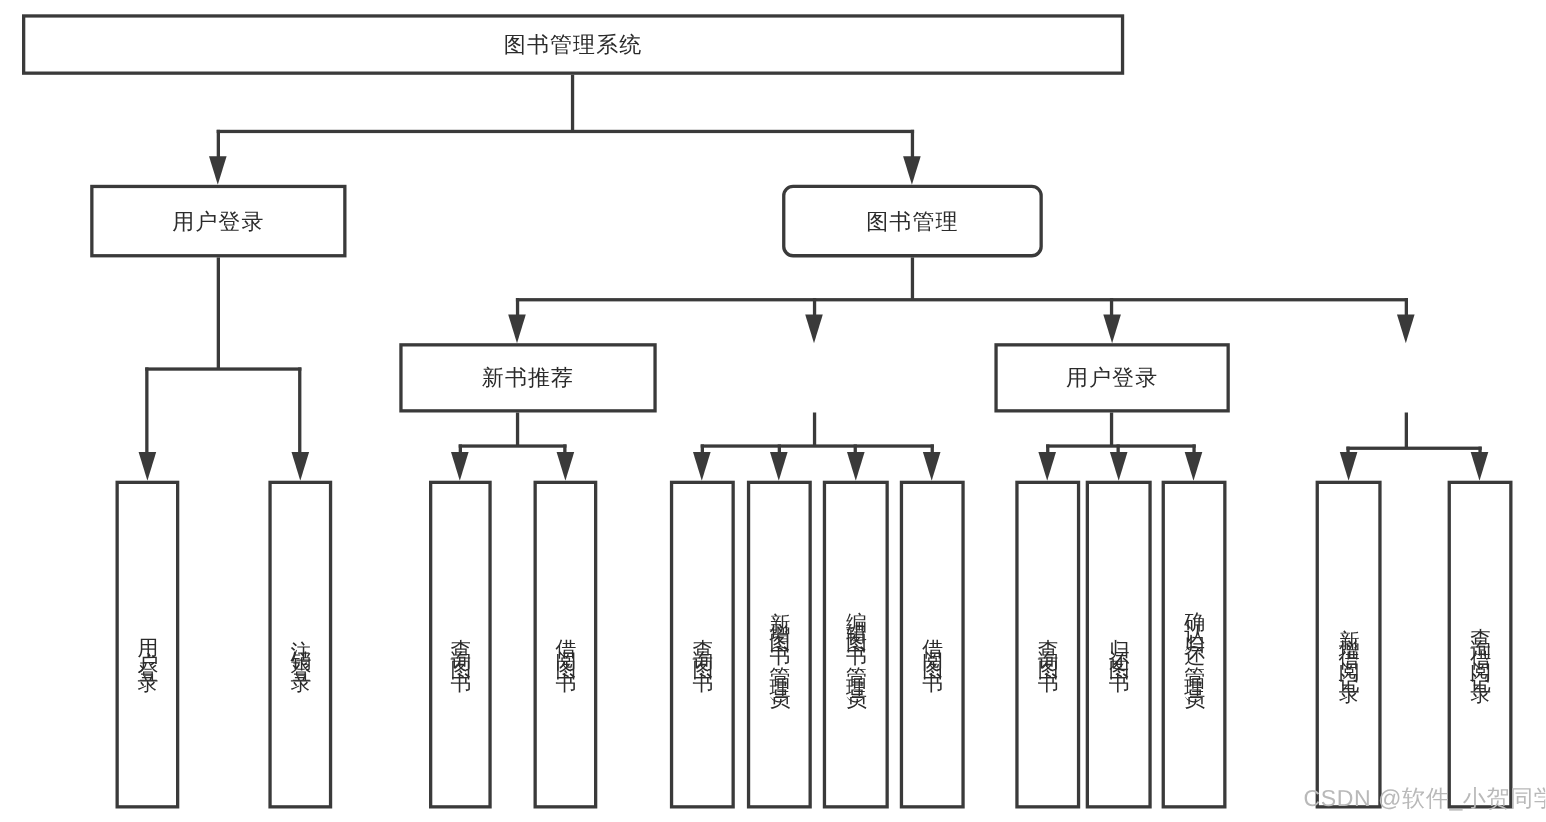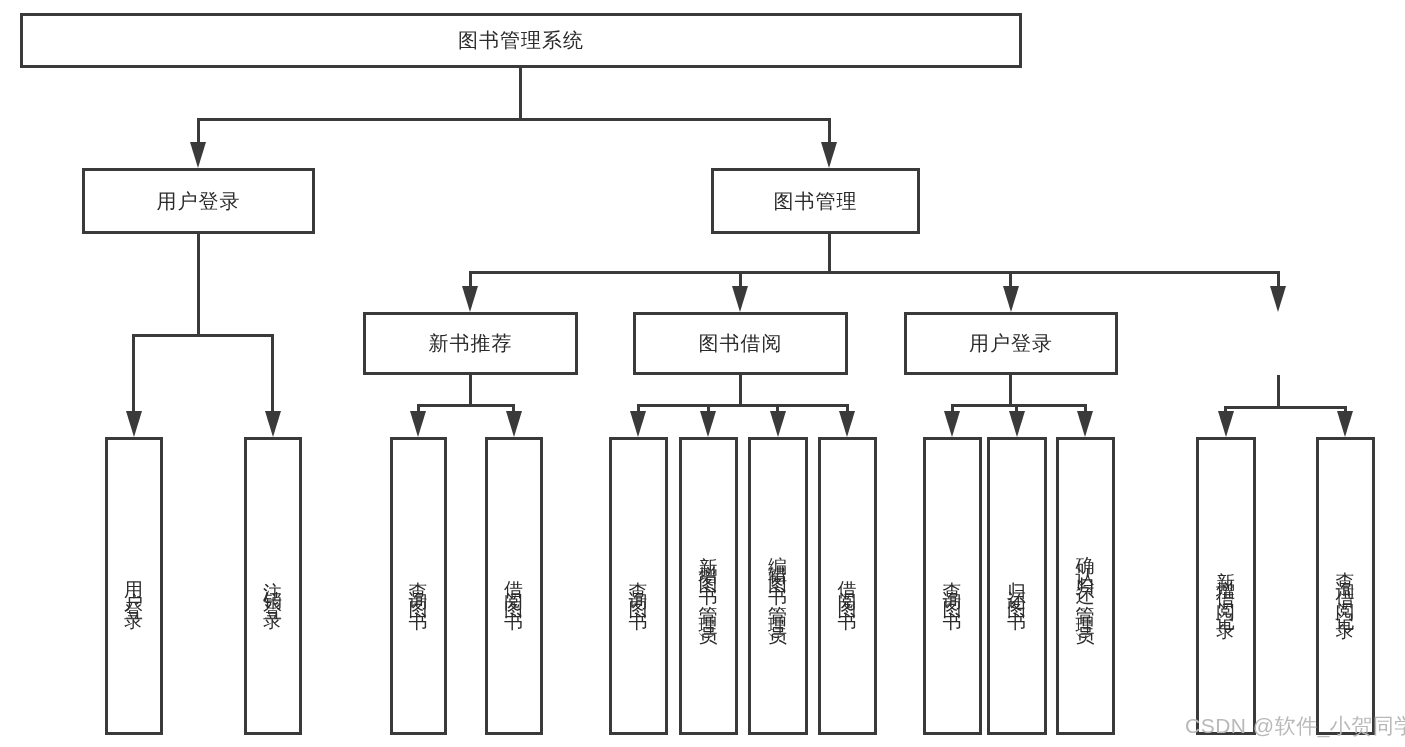--- a/index.html
+++ b/index.html
@@ -66,42 +66,41 @@
   <div class="box" style="left:20px; top:13px; width:1002px; height:55px;">图书管理系统</div>
 
   <div class="line" style="left:519px; top:68px; width:3px; height:51px;"></div>
   <div class="line" style="left:197px; top:118px; width:634px; height:3px;"></div>
   <div class="line" style="left:197px; top:118px; width:3px; height:28px;"></div>
   <div class="line" style="left:828px; top:118px; width:3px; height:28px;"></div>
   <div class="arrow-down" style="left:190px; top:142px;"></div>
   <div class="arrow-down" style="left:821px; top:142px;"></div>
 
   <div class="box" style="left:82px; top:168px; width:233px; height:66px;">用户登录</div>
-  <div class="box" style="left:711px; top:168px; width:209px; height:66px;">图书管理</div>
+  <div class="box" style="left:711px; top:168px; width:237px; height:66px;border-radius:10px;">图书管理</div>
 
   <div class="line" style="left:197px; top:234px; width:3px; height:101px;"></div>
   <div class="line" style="left:132px; top:334px; width:142px; height:3px;"></div>
   <div class="line" style="left:132px; top:334px; width:3px; height:80px;"></div>
   <div class="line" style="left:271px; top:334px; width:3px; height:80px;"></div>
   <div class="arrow-down" style="left:126px; top:411px;"></div>
   <div class="arrow-down" style="left:265px; top:411px;"></div>
 
   <div class="line" style="left:828px; top:234px; width:3px; height:38px;"></div>
   <div class="line" style="left:469px; top:271px; width:811px; height:3px;"></div>
   <div class="line" style="left:469px; top:271px; width:3px; height:18px;"></div>
   <div class="line" style="left:739px; top:271px; width:3px; height:18px;"></div>
   <div class="line" style="left:1009px; top:271px; width:3px; height:18px;"></div>
   <div class="line" style="left:1277px; top:271px; width:3px; height:18px;"></div>
   <div class="arrow-down" style="left:462px; top:286px;"></div>
   <div class="arrow-down" style="left:732px; top:286px;"></div>
   <div class="arrow-down" style="left:1003px; top:286px;"></div>
   <div class="arrow-down" style="left:1270px; top:286px;"></div>
 
-  <div class="box" style="left:363px; top:312px; width:215px; height:63px;">新书推荐</div>
-  <div class="box" style="left:633px; top:312px; width:215px; height:63px;">图书借阅</div>
+  <div class="box" style="left:363px; top:312px; width:234px; height:63px;">新书推荐</div>
   <div class="box" style="left:904px; top:312px; width:214px; height:63px;">用户登录</div>
 
   <div class="line" style="left:469px; top:375px; width:3px; height:30px;"></div>
   <div class="line" style="left:417px; top:404px; width:98px; height:3px;"></div>
   <div class="line" style="left:417px; top:404px; width:3px; height:12px;"></div>
   <div class="line" style="left:512px; top:404px; width:3px; height:12px;"></div>
   <div class="arrow-down" style="left:410px; top:411px;"></div>
   <div class="arrow-down" style="left:506px; top:411px;"></div>
 
   <div class="line" style="left:739px; top:375px; width:3px; height:30px;"></div>

